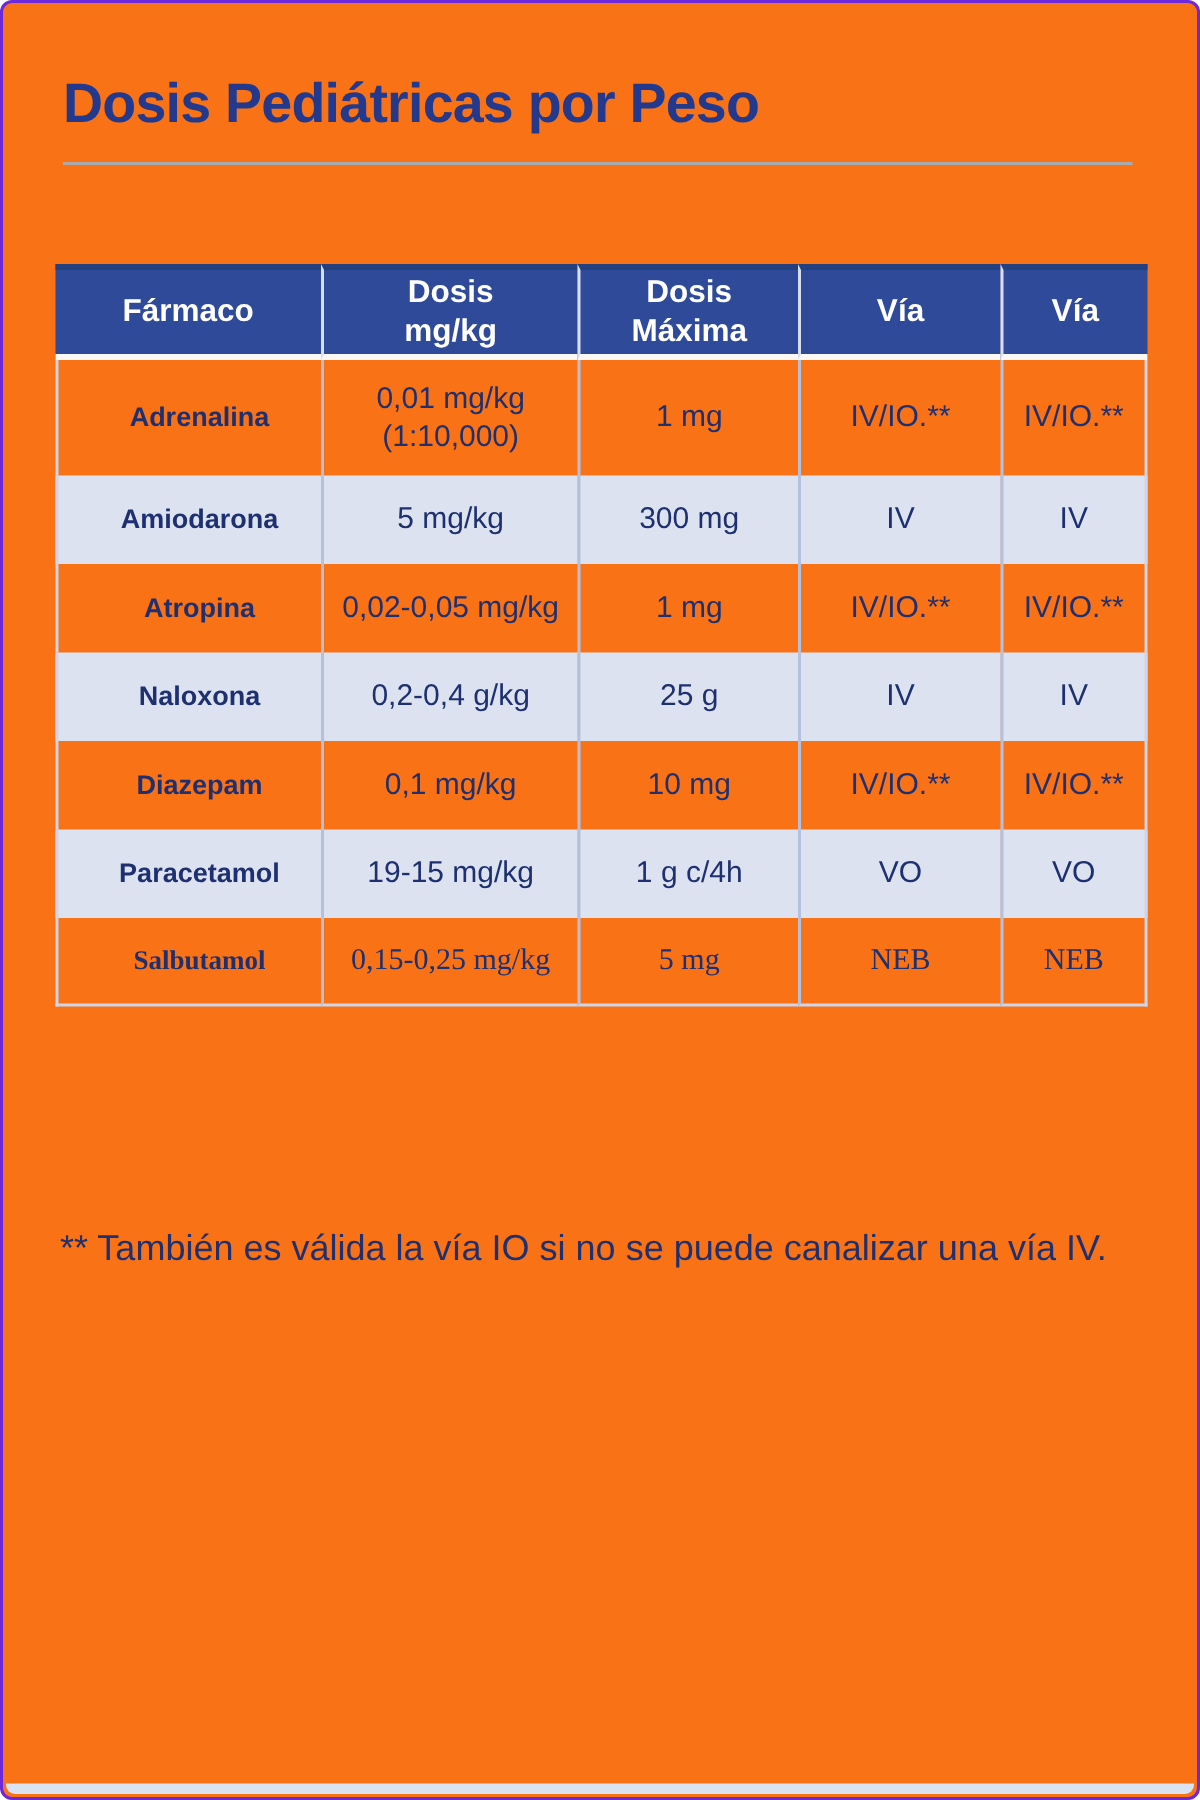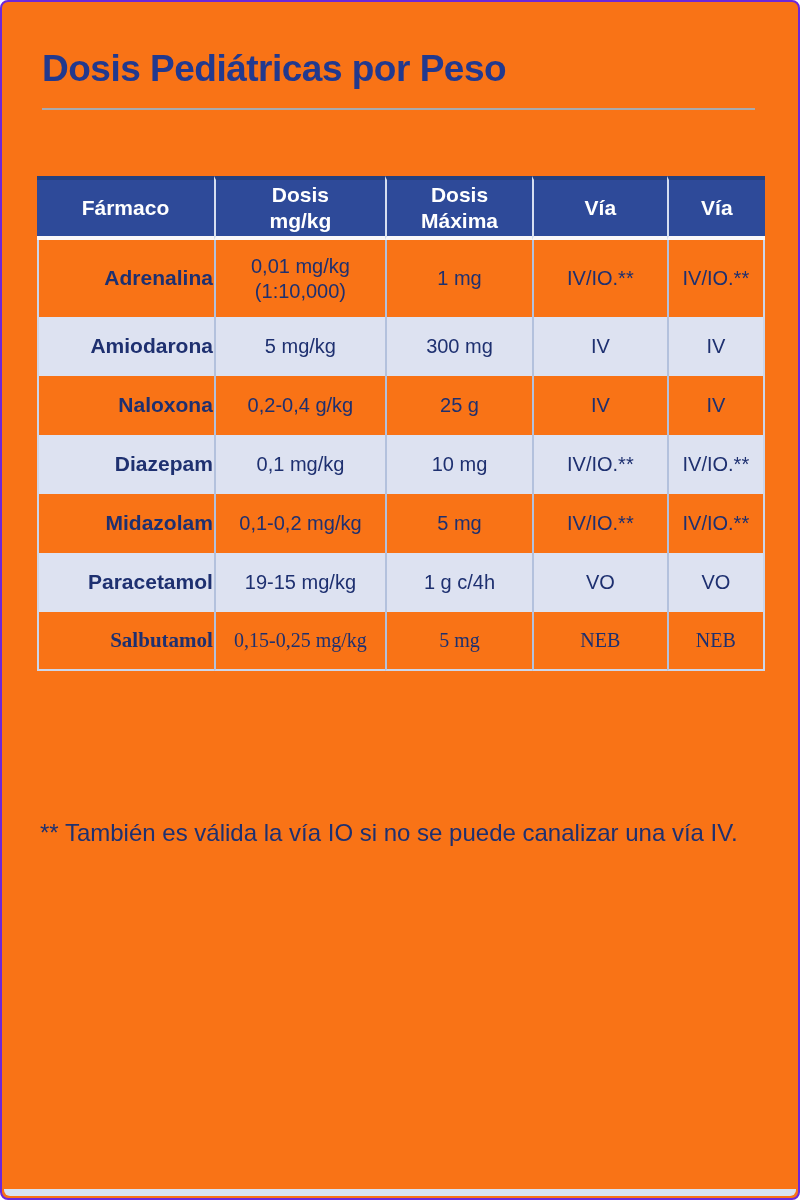--- a/index.html
+++ b/index.html
@@ -73,24 +73,24 @@
     color: #1e3070;
     line-height: 1.25;
   }
   .dose td + td { border-left: 2px solid #b3c1dd; }
   .dose tbody td:first-child { border-left: 2px solid #ccd6ea; }
   .dose tbody td:last-child  { border-right: 2px solid #ccd6ea; }
   .dose tbody tr:last-child td { border-bottom: 2px solid #ccd6ea; font-family: Liberation Serif, serif; }
   .dose tbody tr:nth-child(even) { background: #dde2f1; }
   .dose tr.tall td { height: 77px; }
   .dose td.drug {
-    text-align: right;
+    text-align: center;
     padding-left: 14px;
     font-weight: bold;
-    font-size: 21px;
+    font-size: 18px;
   }
   .dose .l2 { display: block; }
   .footnote {
     position: absolute;
     left: 38px;
     top: 817px;
     font-size: 24px;
     color: #1e3070;
     white-space: nowrap;
   }
@@ -151,37 +151,37 @@
           <td>IV/IO.**</td>
         </tr>
         <tr>
           <td class="drug">Amiodarona</td>
           <td>5 mg/kg</td>
           <td>300 mg</td>
           <td>IV</td>
           <td>IV</td>
         </tr>
         <tr>
+          <td class="drug">Atropina</td>
+          <td>0,02-0,05 mg/kg</td>
+          <td>1 mg</td>
+          <td>IV/IO.**</td>
+          <td>IV/IO.**</td>
+        </tr>
+        <tr>
           <td class="drug">Naloxona</td>
           <td>0,2-0,4 g/kg</td>
           <td>25 g</td>
           <td>IV</td>
           <td>IV</td>
         </tr>
         <tr>
           <td class="drug">Diazepam</td>
           <td>0,1 mg/kg</td>
           <td>10 mg</td>
-          <td>IV/IO.**</td>
-          <td>IV/IO.**</td>
-        </tr>
-        <tr>
-          <td class="drug">Midazolam</td>
-          <td>0,1-0,2 mg/kg</td>
-          <td>5 mg</td>
           <td>IV/IO.**</td>
           <td>IV/IO.**</td>
         </tr>
         <tr>
           <td class="drug">Paracetamol</td>
           <td>19-15 mg/kg</td>
           <td>1 g c/4h</td>
           <td>VO</td>
           <td>VO</td>
         </tr>

